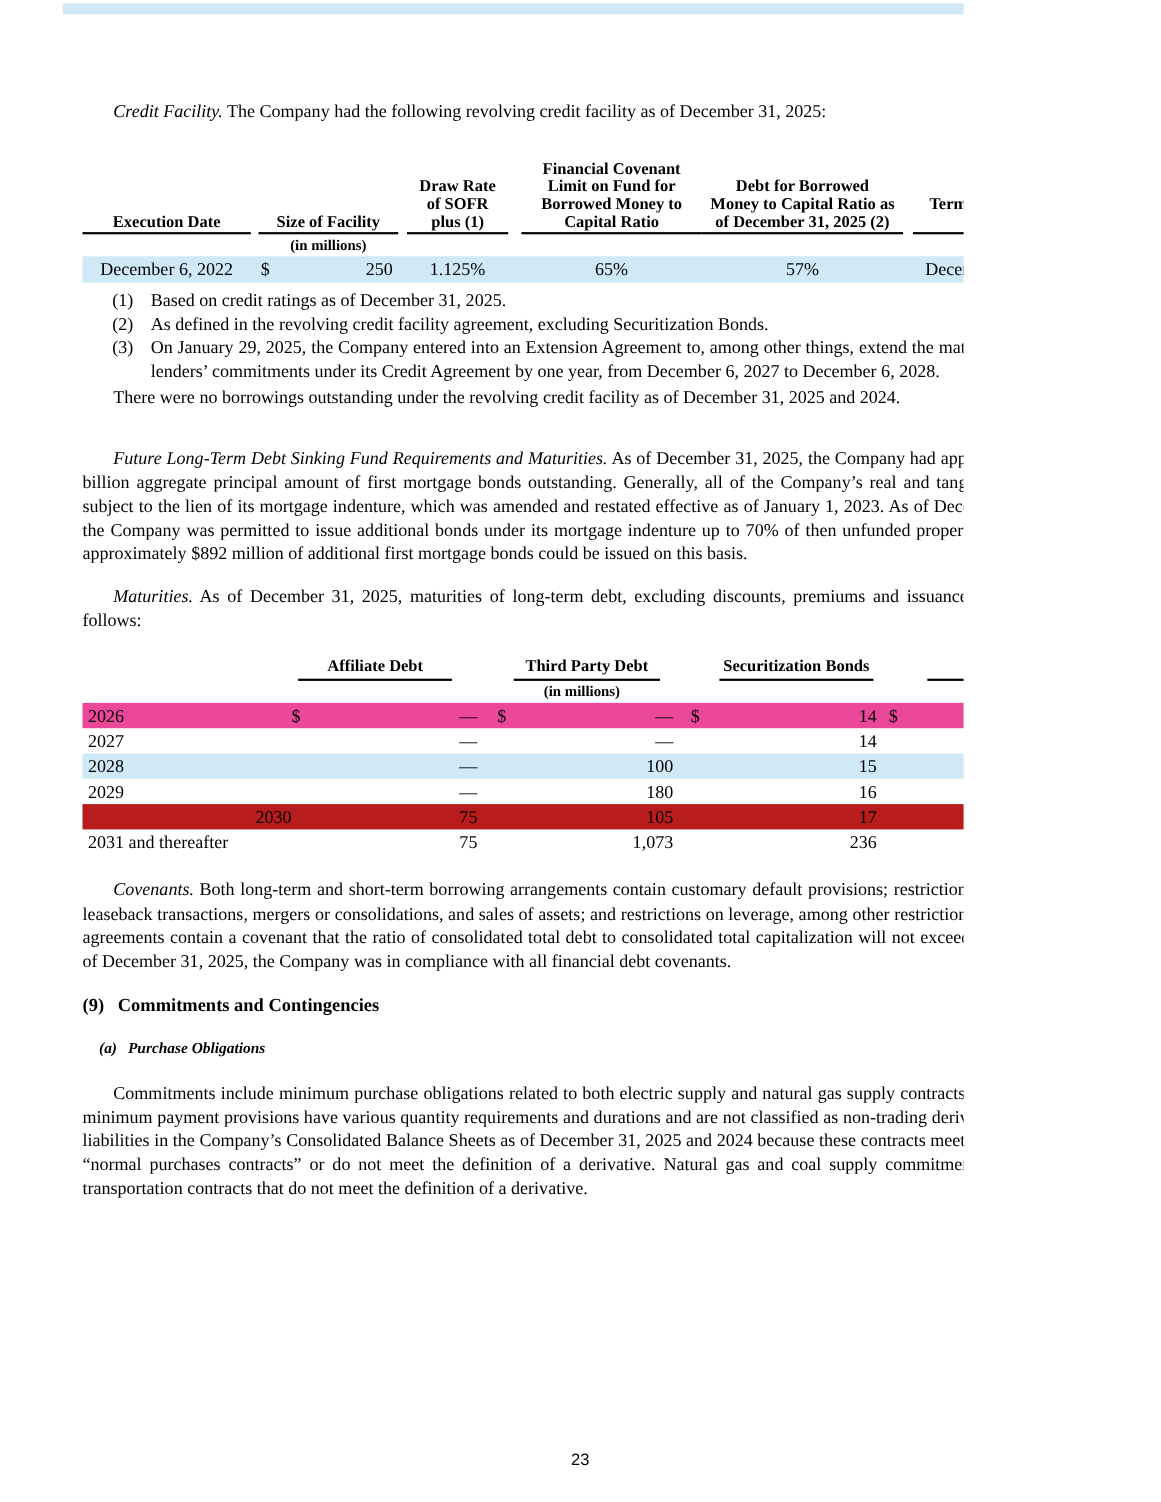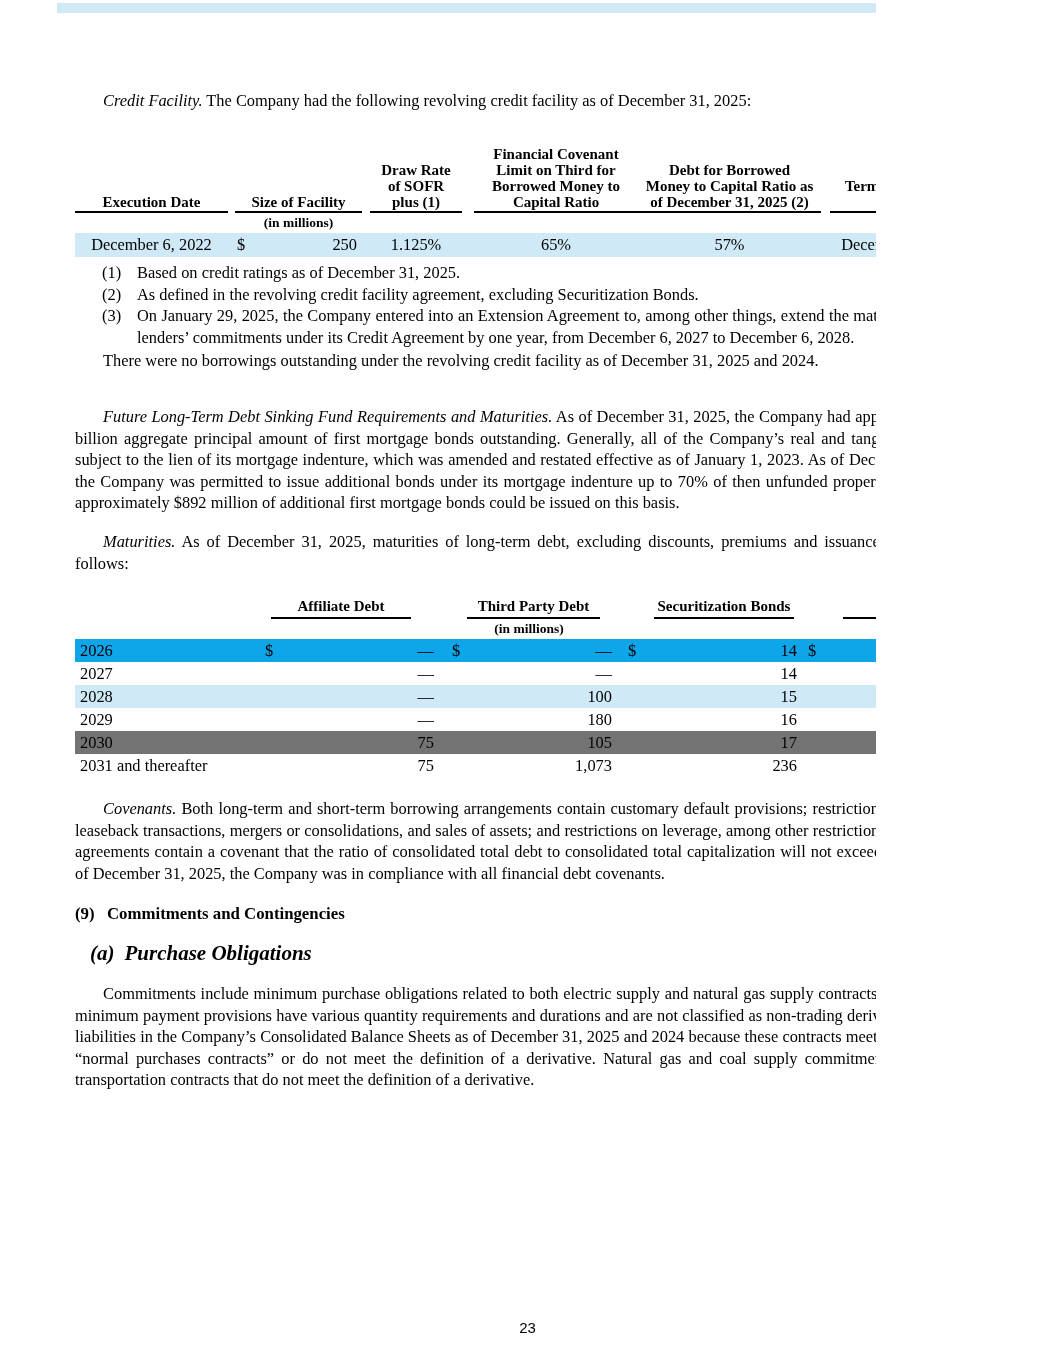--- a/index.html
+++ b/index.html
@@ -49,21 +49,21 @@
   .t2-row .num { display:flex; justify-content:space-between; padding-right:6px; box-sizing:border-box; }
 
   
   .footnotes { left:75px; top:262px; width:908px; }
   .fn { position:relative; padding-left:62px; text-align:justify; box-sizing:border-box; }
   .fn .marker { position:absolute; left:27px; }
 
   
   .h9 { left:75px; top:903px; font-weight:bold; font-size:16.8px; }
   .h9 .marker { display:inline-block; width:32px; }
-  .ha { left:90px; top:943px; font-weight:bold; font-style:italic; font-size:21px; }
+  .ha { left:90px; top:943px; font-weight:bold; font-style:italic; font-size:14px; }
   .ha .marker { margin-right:10px; }
 
   .pageno { left:0; width:1055px; top:1317px; text-align:center;
     font-family:"Liberation Sans", sans-serif; font-size:15px; }
 </style>
 </head>
 <body>
 
 <div class="page">
 
@@ -79,21 +79,21 @@
       <div class="cell c2">
         <span class="hline">Size of Facility</span>
       </div>
       <div class="cell c3">
         <span class="hline">Draw Rate</span>
         <span class="hline">of SOFR</span>
         <span class="hline">plus (1)</span>
       </div>
       <div class="cell c4">
         <span class="hline">Financial Covenant</span>
-        <span class="hline">Limit on Third for</span>
+        <span class="hline">Limit on Fund for</span>
         <span class="hline">Borrowed Money to</span>
         <span class="hline">Capital Ratio</span>
       </div>
       <div class="cell c5">
         <span class="hline">Debt for Borrowed</span>
         <span class="hline">Money to Capital Ratio as</span>
         <span class="hline">of December 31, 2025 (2)</span>
       </div>
       <div class="cell c6">
         <span class="hline">Termination Date</span>
@@ -132,21 +132,21 @@
   <div class="abs t2">
     <div class="t2-head">
       <div class="m0"></div>
       <div class="ucell m1">Affiliate Debt</div>
       <div class="ucell m2">Third Party Debt</div>
       <div class="ucell m3">Securitization Bonds</div>
       <div class="ucell m4">Total Debt</div>
     </div>
     <div class="t2-inmil">(in millions)</div>
 
-    <div class="t2-row" style="background-color: #0ea5e9; justify-content: flex-end;">
+    <div class="t2-row" style="background-color: #ec4899; justify-content: flex-end;">
       <div class="label m0">2026</div>
       <div class="num m1">
           <span>$</span>
           <span>—</span>
         </div>
       <div class="num m2">
           <span>$</span>
           <span>—</span>
         </div>
       <div class="num m3">
@@ -208,21 +208,21 @@
         </div>
       <div class="num m3">
           <span></span>
           <span>16</span>
         </div>
       <div class="num m4">
           <span></span>
           <span>196</span>
         </div>
     </div>
-    <div class="t2-row" style="background-color: #737373;">
+    <div class="t2-row" style="background-color: #b91c1c; text-align: right;">
       <div class="label m0">2030</div>
       <div class="num m1">
           <span></span>
           <span>75</span>
         </div>
       <div class="num m2">
           <span></span>
           <span>105</span>
         </div>
       <div class="num m3">

